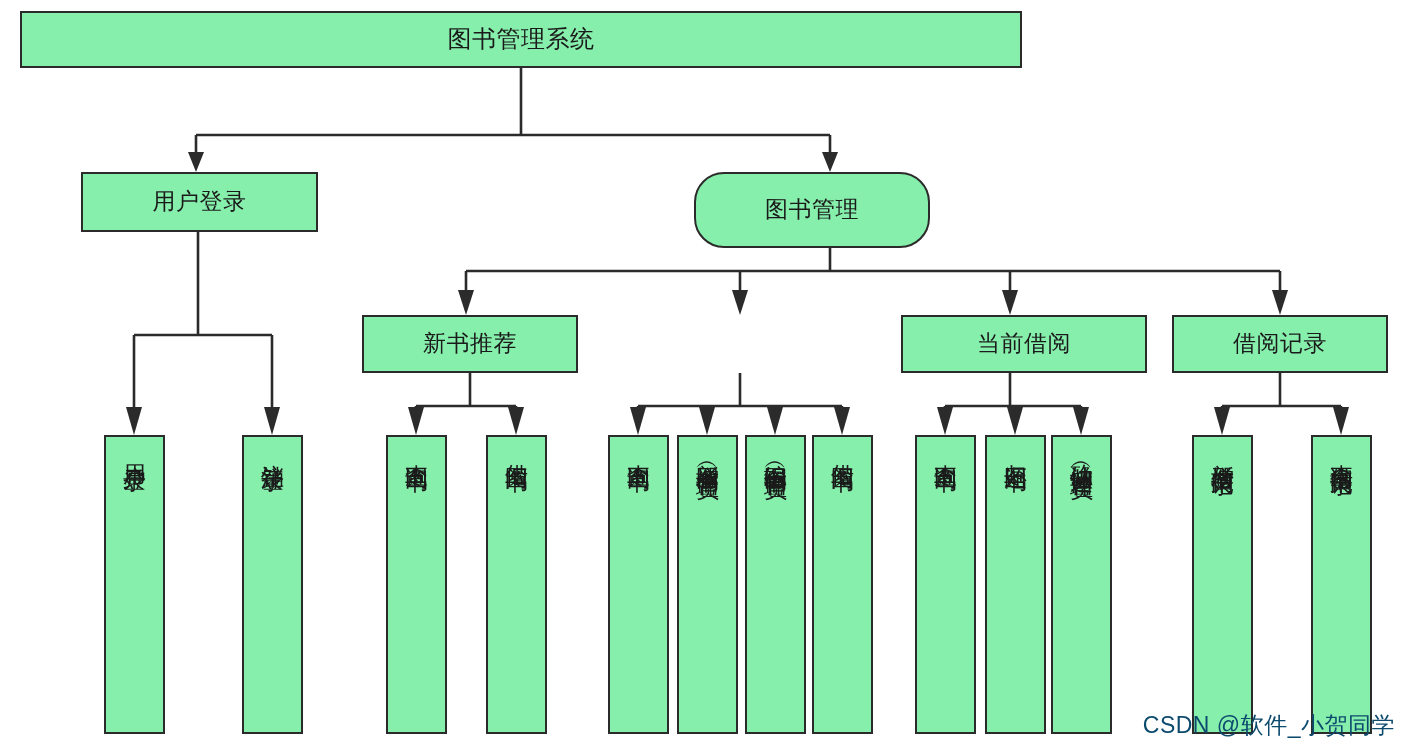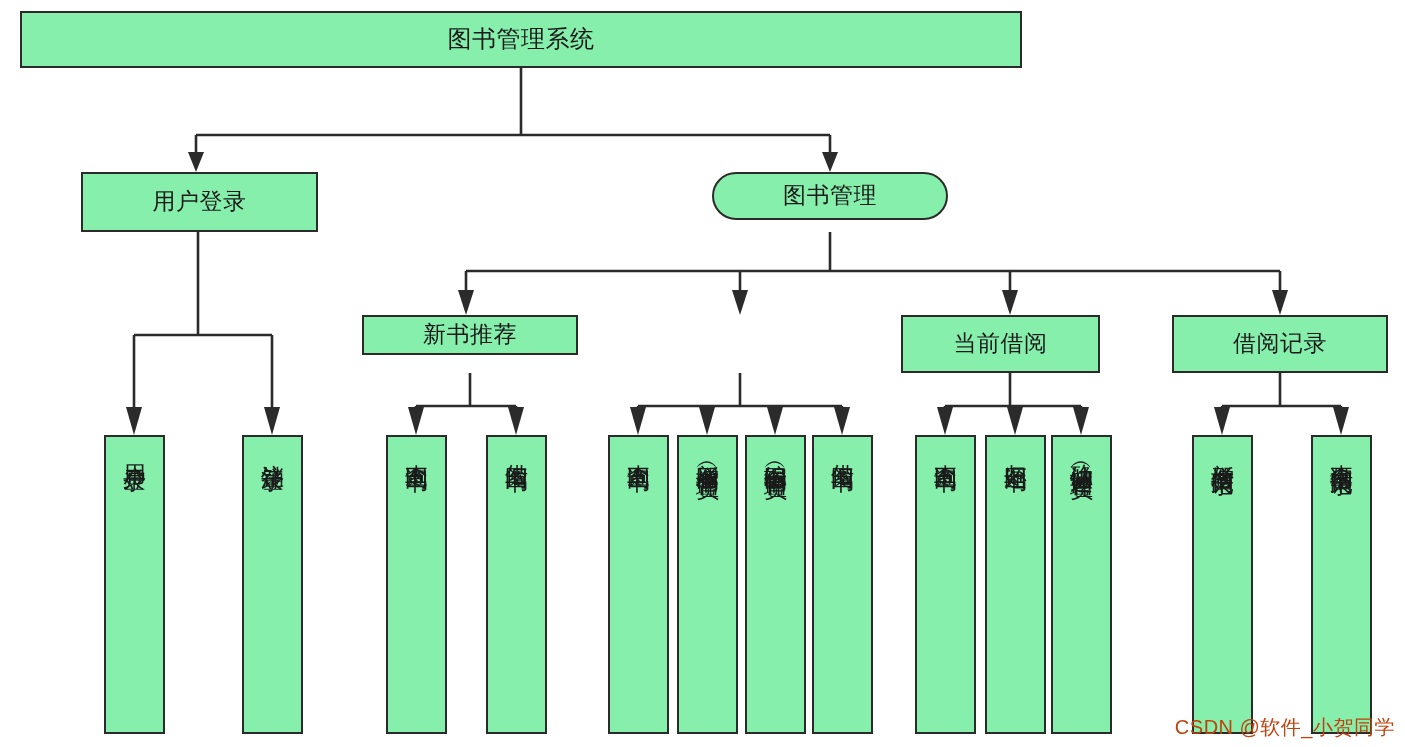--- a/index.html
+++ b/index.html
@@ -73,22 +73,22 @@
     line-height: 1.18;
     letter-spacing: 2px;
     white-space: normal;
     text-align: left;
   }
   
   #watermark {
     position: absolute;
     right: 10px;
     bottom: 6px;
-    font-size: 20px;
-    color: #c2410c;
+    font-size: 23px;
+    color: #0c4a6e;
     letter-spacing: 0.5px;
     z-index: 6;
     user-select: none;
     white-space: nowrap;
   }
 </style>
 </head>
 <body>
 
 <div id="canvas">
@@ -157,28 +157,28 @@
     <polygon class="arrowhead" points="1333,407 1349,407 1341,435"></polygon>
   </svg>
 
   <div class="node horiz root" style="left:20px; top:11px; width:1002px; height:57px;">
     <span class="node-label">图书管理系统</span>
   </div>
 
   <div class="node horiz" style="left:81px; top:172px; width:237px; height:60px;">
     <span class="node-label">用户登录</span>
   </div>
-  <div class="node horiz" style="left:712px; top:172px; width:236px; height:48px;border-radius:30px;">
+  <div class="node horiz" style="left:694px; top:172px; width:236px; height:76px;border-radius:30px;">
     <span class="node-label">图书管理</span>
   </div>
 
-  <div class="node horiz" style="left:362px; top:315px; width:216px; height:40px;">
+  <div class="node horiz" style="left:362px; top:315px; width:216px; height:58px;">
     <span class="node-label">新书推荐</span>
   </div>
-  <div class="node horiz" style="left:901px; top:315px; width:199px; height:58px;">
+  <div class="node horiz" style="left:901px; top:315px; width:246px; height:58px;">
     <span class="node-label">当前借阅</span>
   </div>
   <div class="node horiz" style="left:1172px; top:315px; width:216px; height:58px;text-align:right;">
     <span class="node-label">借阅记录</span>
   </div>
 
   <div class="node vert" style="left:104px; top:435px; width:61px; height:299px;">
     <span class="node-label">用户登录</span>
   </div>
   <div class="node vert" style="left:242px; top:435px; width:61px; height:299px;">

